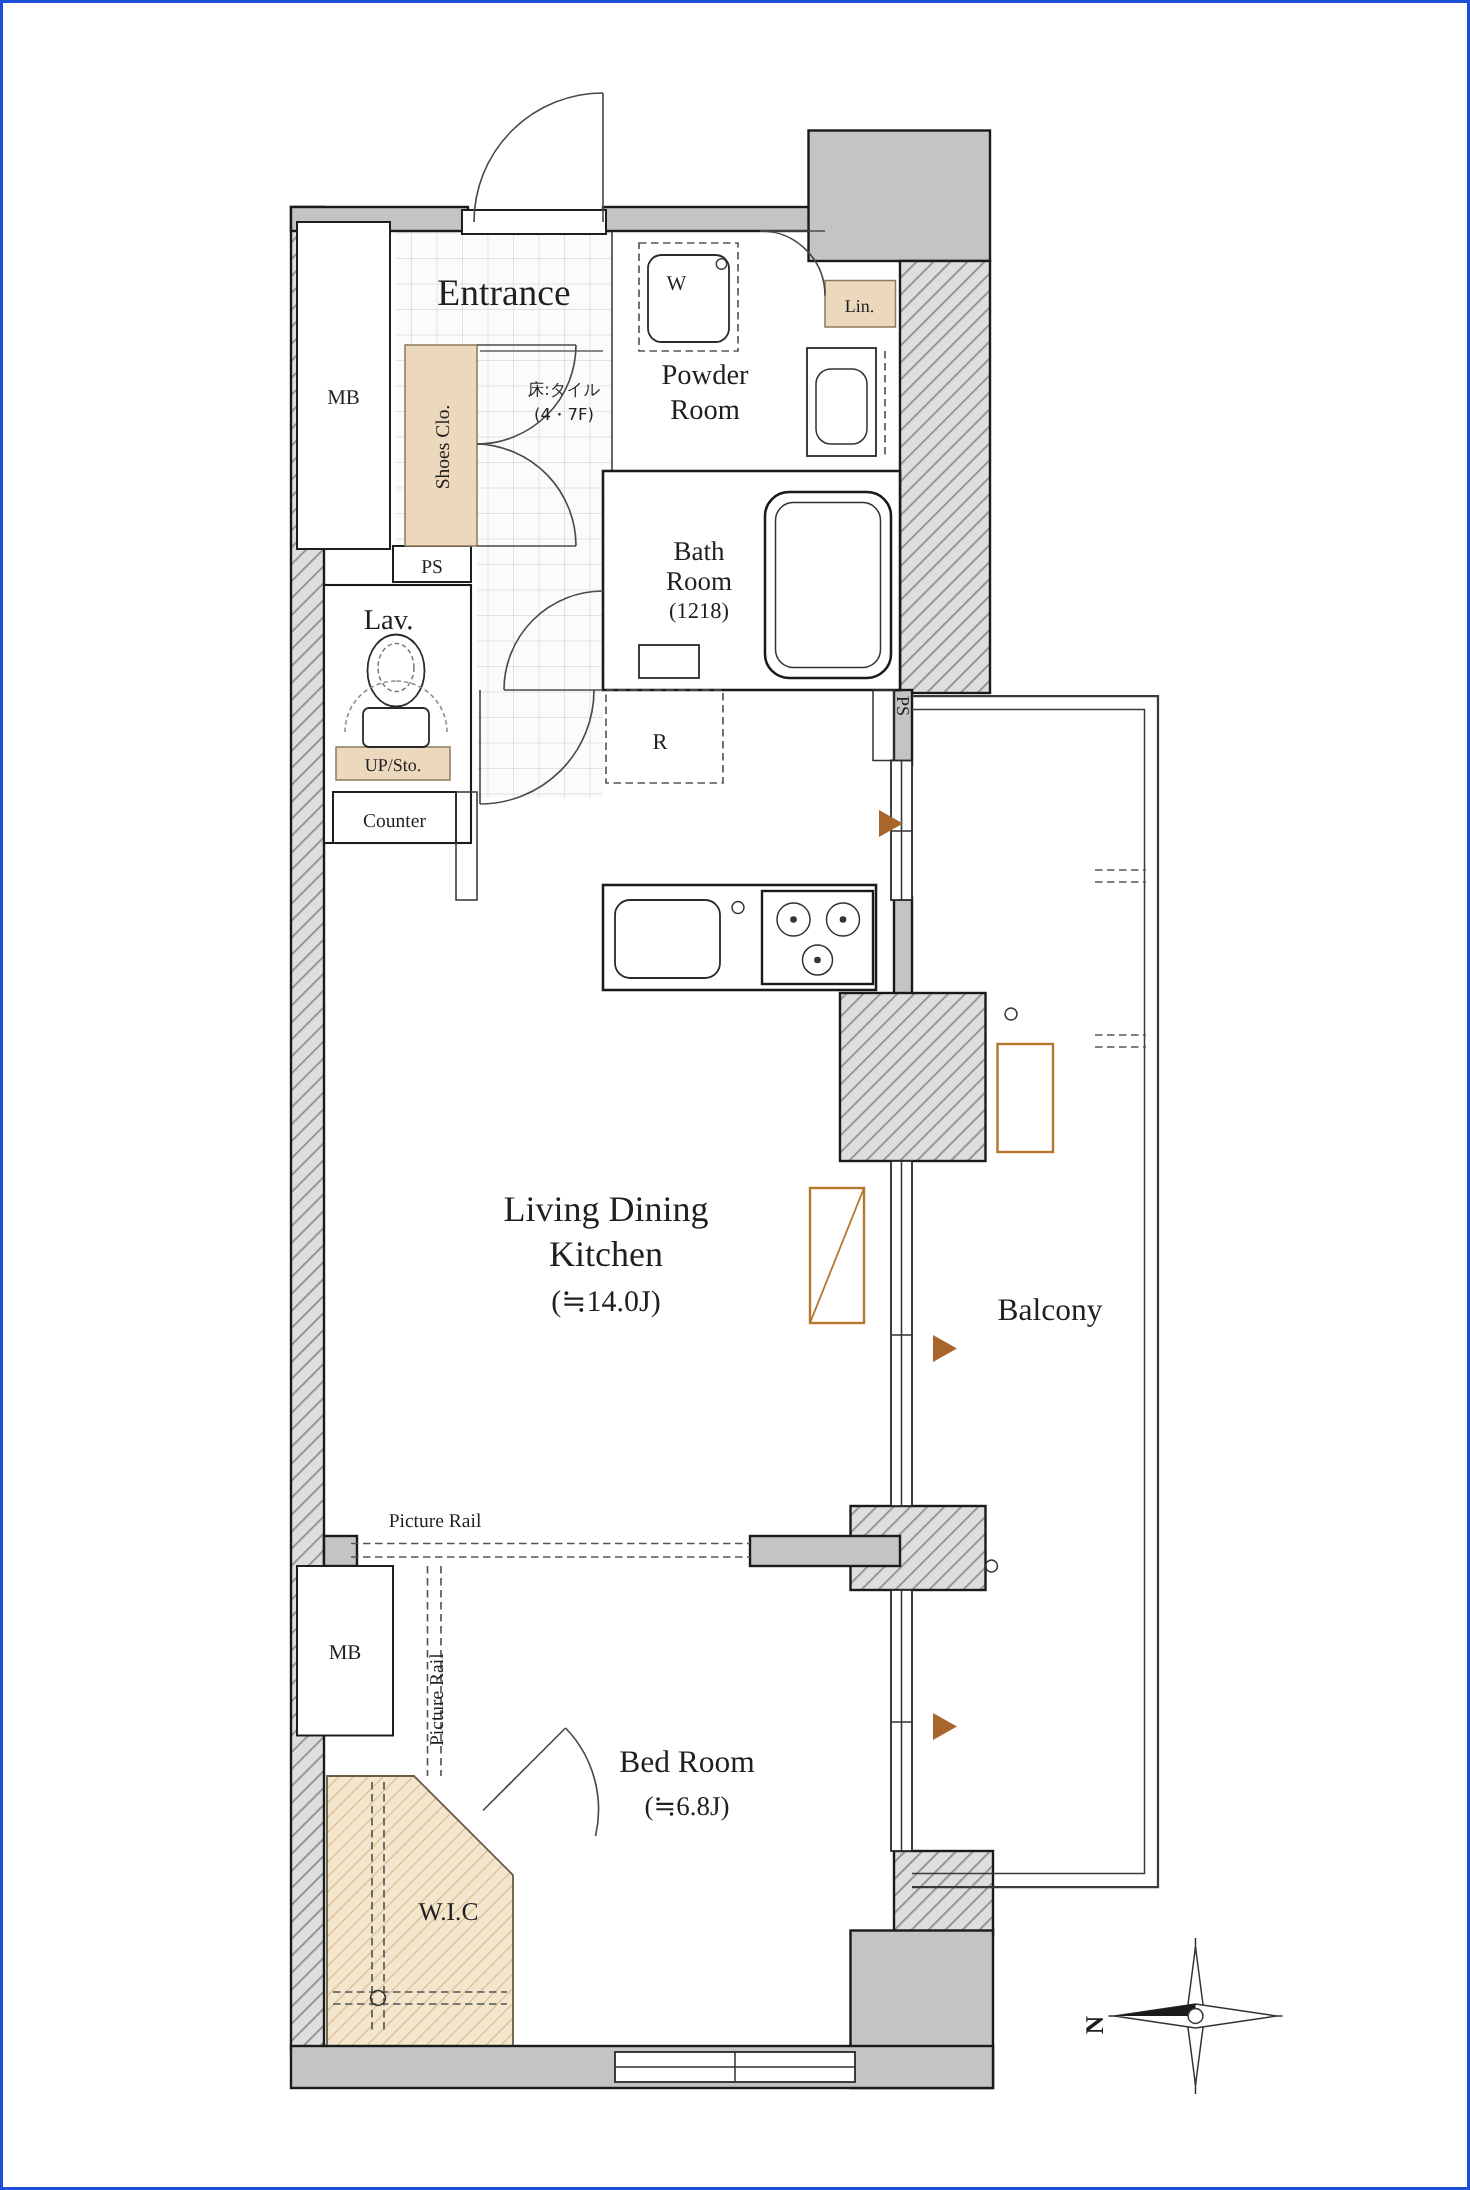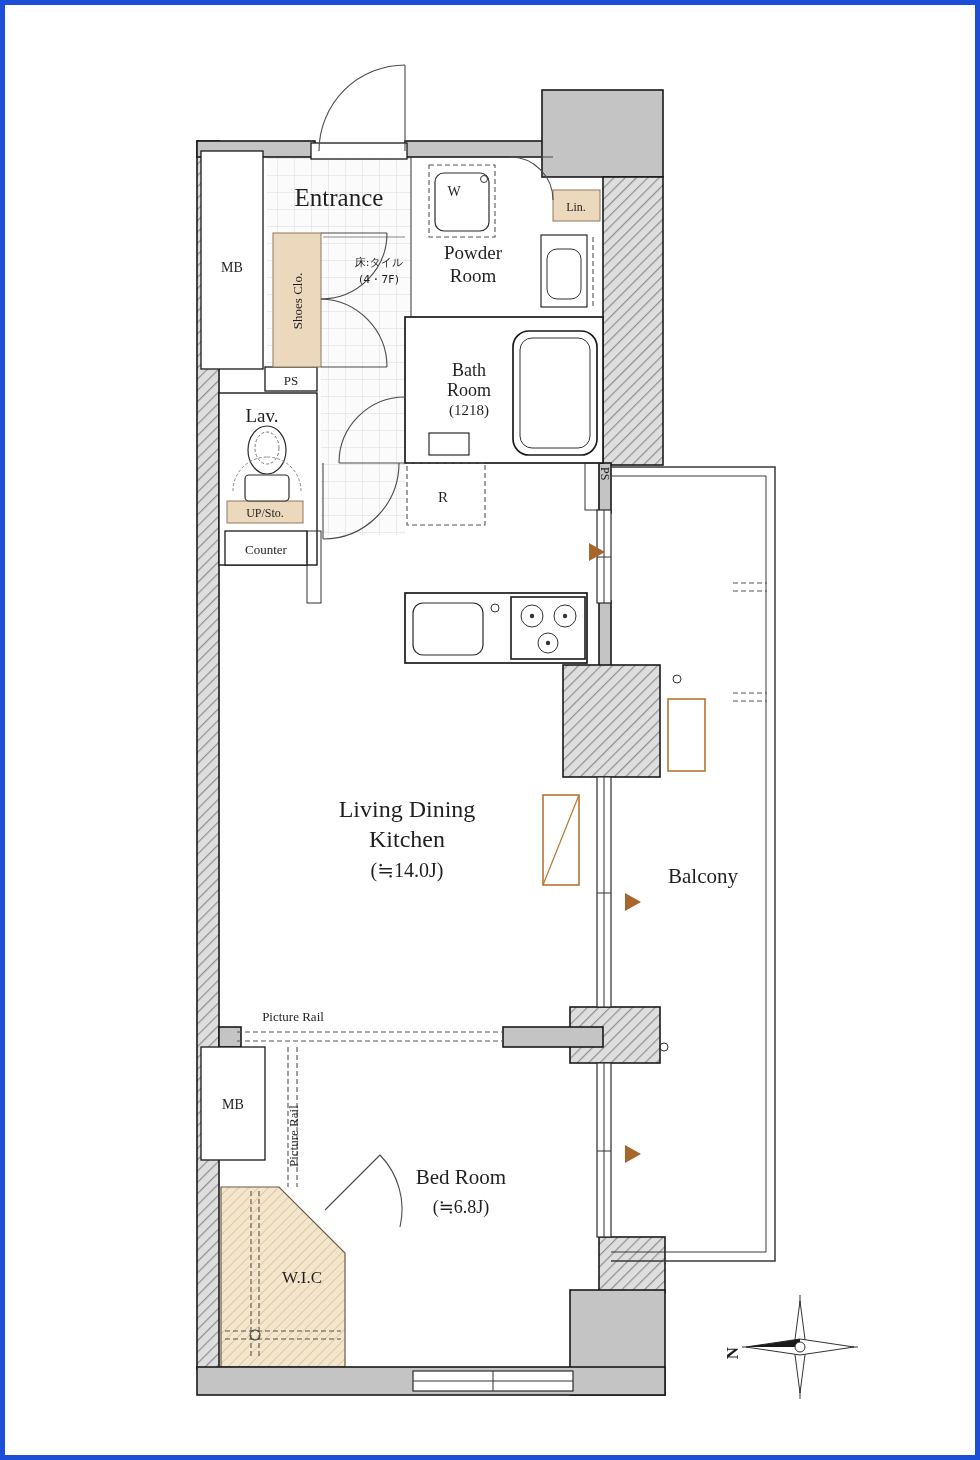--- a/index.html
+++ b/index.html
@@ -1,21 +1,21 @@
 <!DOCTYPE html>
 <html><head>
 <meta charset="utf-8">
 <style>
   html,body{margin:0;padding:0;background:#fff;}
   .page{
     position:relative;
     width:980px;height:1460px;
     background:#ffffff;
     box-sizing:border-box;
-    border:5px solid #1d4ed8;
+    border:2px solid #1d4ed8;
     font-family:"Liberation Serif","DejaVu Serif",serif;
   }
   svg{position:absolute;left:0;top:0;}
   .wall{fill:#c5c4c4;stroke:#1a1a1a;stroke-width:1.6;}
   .hatchwall{fill:url(#hatch);stroke:#1a1a1a;stroke-width:1.6;}
   .whitebox{fill:#ffffff;stroke:#1a1a1a;stroke-width:1.3;}
   .beige{fill:#ecd8bd;stroke:#8d7a5f;stroke-width:1;}
   .fix{fill:#ffffff;stroke:#2a2a2a;stroke-width:1.2;}
   .fixthick{fill:#ffffff;stroke:#1a1a1a;stroke-width:1.7;}
   .door{fill:none;stroke:#4a4a4a;stroke-width:1.1;}

